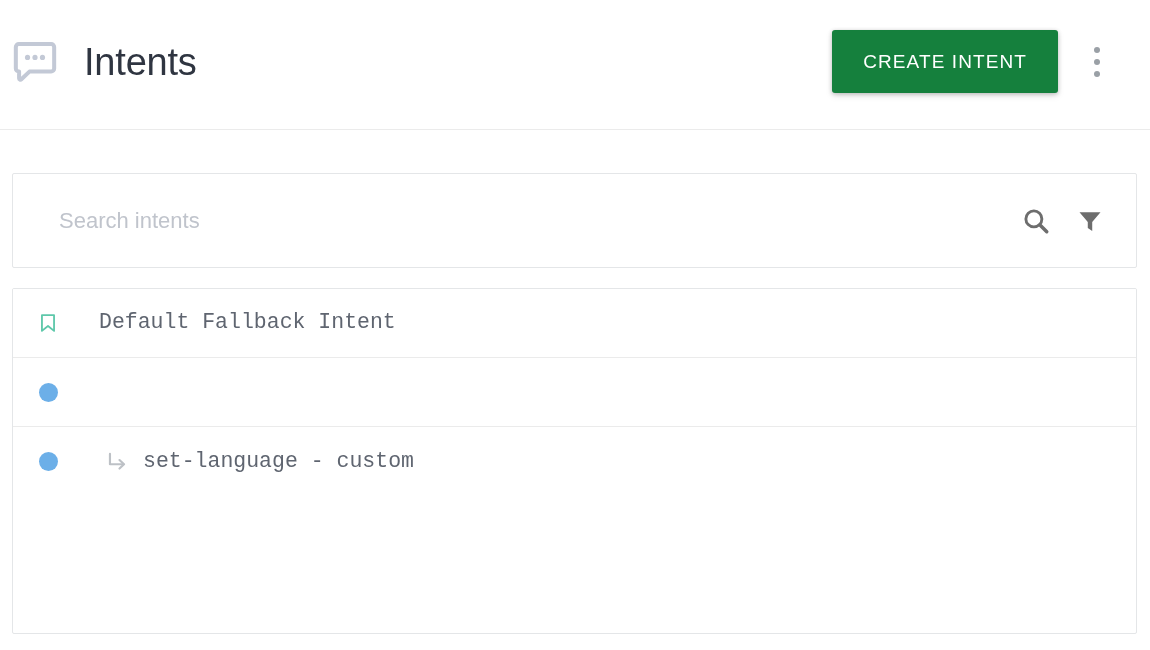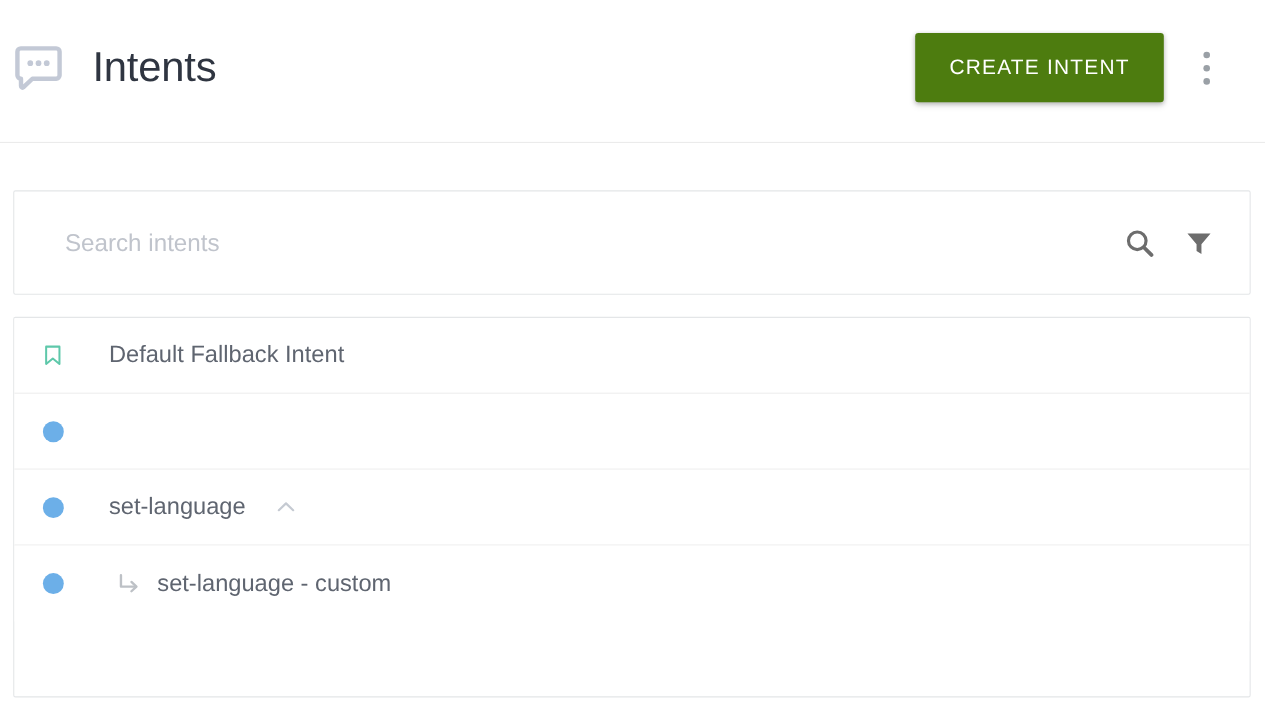--- a/index.html
+++ b/index.html
@@ -50,21 +50,21 @@
   .header-right {
     display: flex;
     align-items: center;
     flex: 0 0 auto;
     margin-top: -6px;
   }
   .create-btn {
     appearance: none;
     border: 0;
     outline: 0;
-    background: #4d7c0f;
+    background: #15803d;
     color: #ffffff;
     font-family: "Liberation Sans", sans-serif;
     font-size: 19px;
     letter-spacing: 1.1px;
     font-weight: 400;
     height: 63px;
     padding: 0 31px;
     border-radius: 3px;
     box-shadow: 0 1px 4px rgba(0,0,0,0.22), 0 3px 7px rgba(0,0,0,0.10);
     cursor: pointer;
@@ -152,20 +152,21 @@
   }
   .intent-row {
     height: 69px;
     box-sizing: border-box;
     display: flex;
     align-items: center;
     padding-left: 20px;
     border-bottom: 1px solid #ebebeb;
     cursor: pointer;
     background: #ffffff;
+    font-family: Liberation Mono, monospace;
   }
   .intent-row:last-child { border-bottom: 0; }
 
   .row-marker {
     flex: 0 0 auto;
     width: 44px;
     display: flex;
     align-items: center;
     justify-content: flex-start;
   }
@@ -263,31 +264,20 @@
     <div class="row-label">Default Fallback Intent</div>
   </div>
 
   <div class="intent-row">
     <div class="row-marker">
       <span class="dot"></span>
     </div>
   </div>
 
 
-  <div class="intent-row">
-    <div class="row-marker">
-      <span class="dot"></span>
-    </div>
-    <div class="row-label">set-language</div>
-    <div class="chevron">
-      <svg width="24" height="24" viewBox="0 0 24 24" aria-hidden="true">
-        <path d="M5.5 14.8L12 8.6l6.5 6.2" fill="none" stroke="#c5cad2" stroke-width="2" stroke-linecap="round" stroke-linejoin="round"></path>
-      </svg>
-    </div>
-  </div>
 
   <div class="intent-row child">
     <div class="row-marker">
       <span class="dot"></span>
     </div>
     <div class="sub-arrow">
       <svg width="26" height="26" viewBox="0 0 24 24" aria-hidden="true">
         <path d="M5.5 4.5v9.6h12.3" fill="none" stroke="#bdc1c6" stroke-width="2" stroke-linecap="round" stroke-linejoin="round"></path>
         <path d="M14.3 10.2l4.2 3.9-4.2 3.9" fill="none" stroke="#bdc1c6" stroke-width="2" stroke-linecap="round" stroke-linejoin="round"></path>
       </svg>

